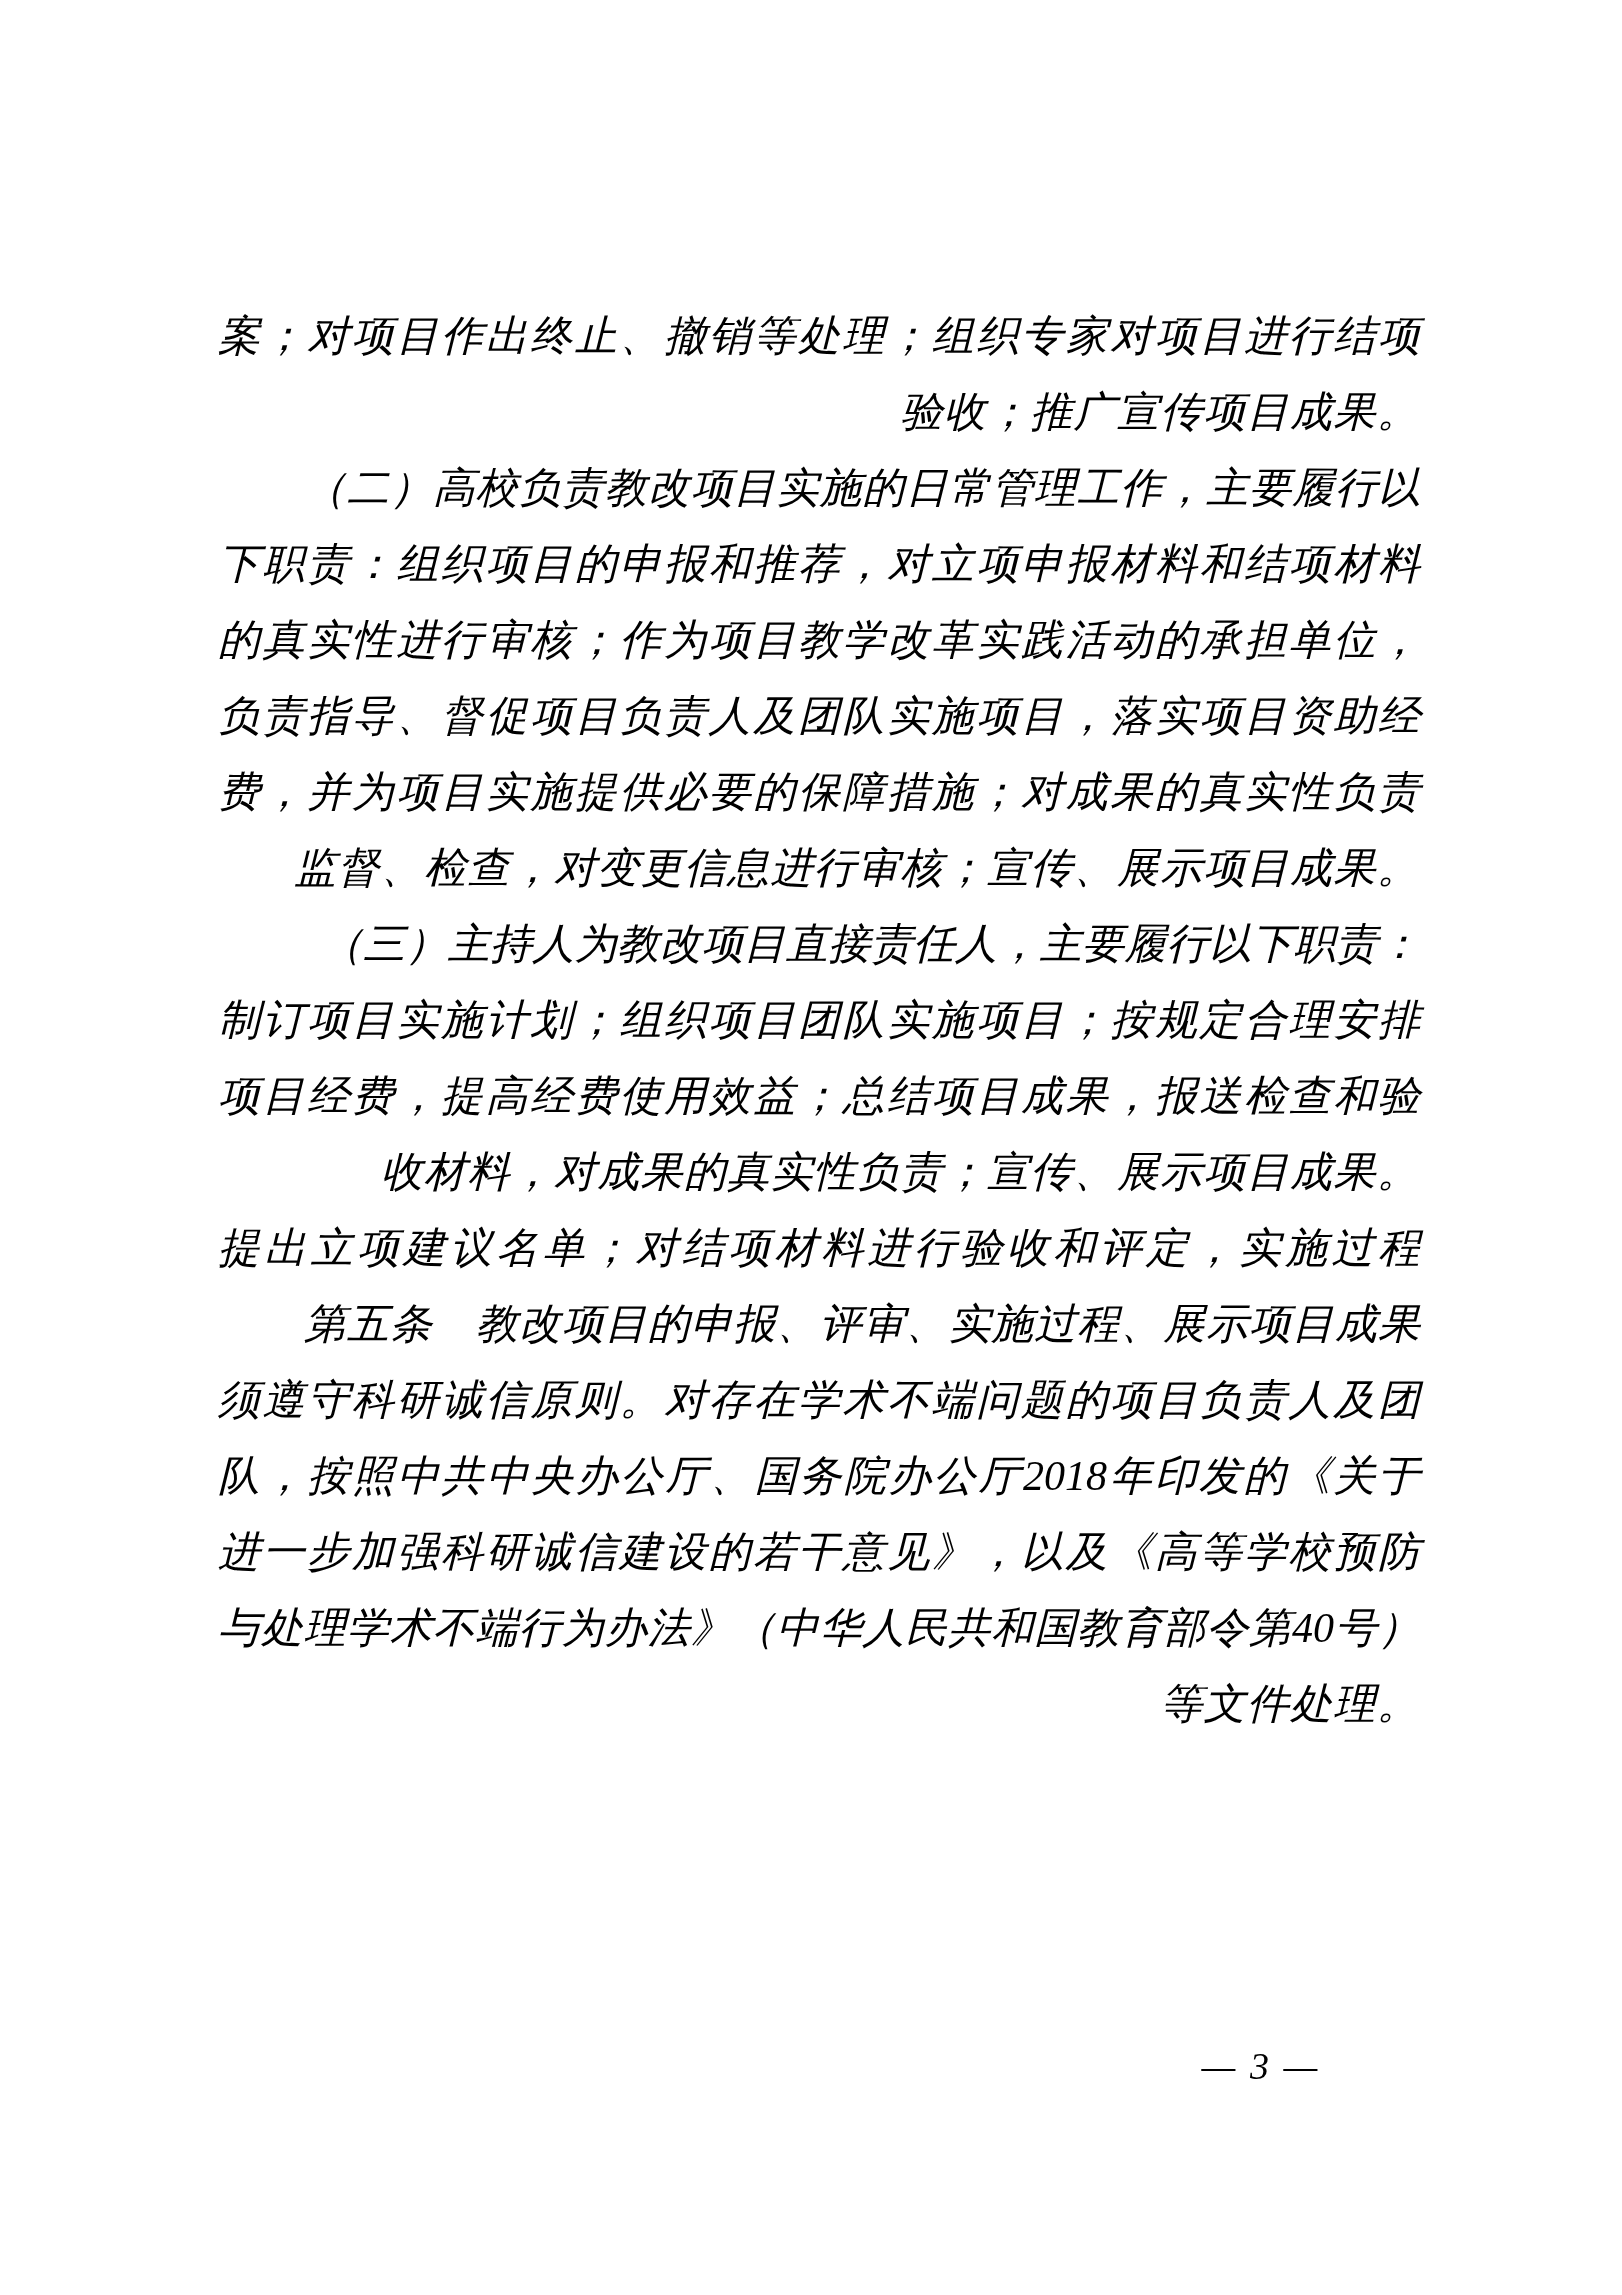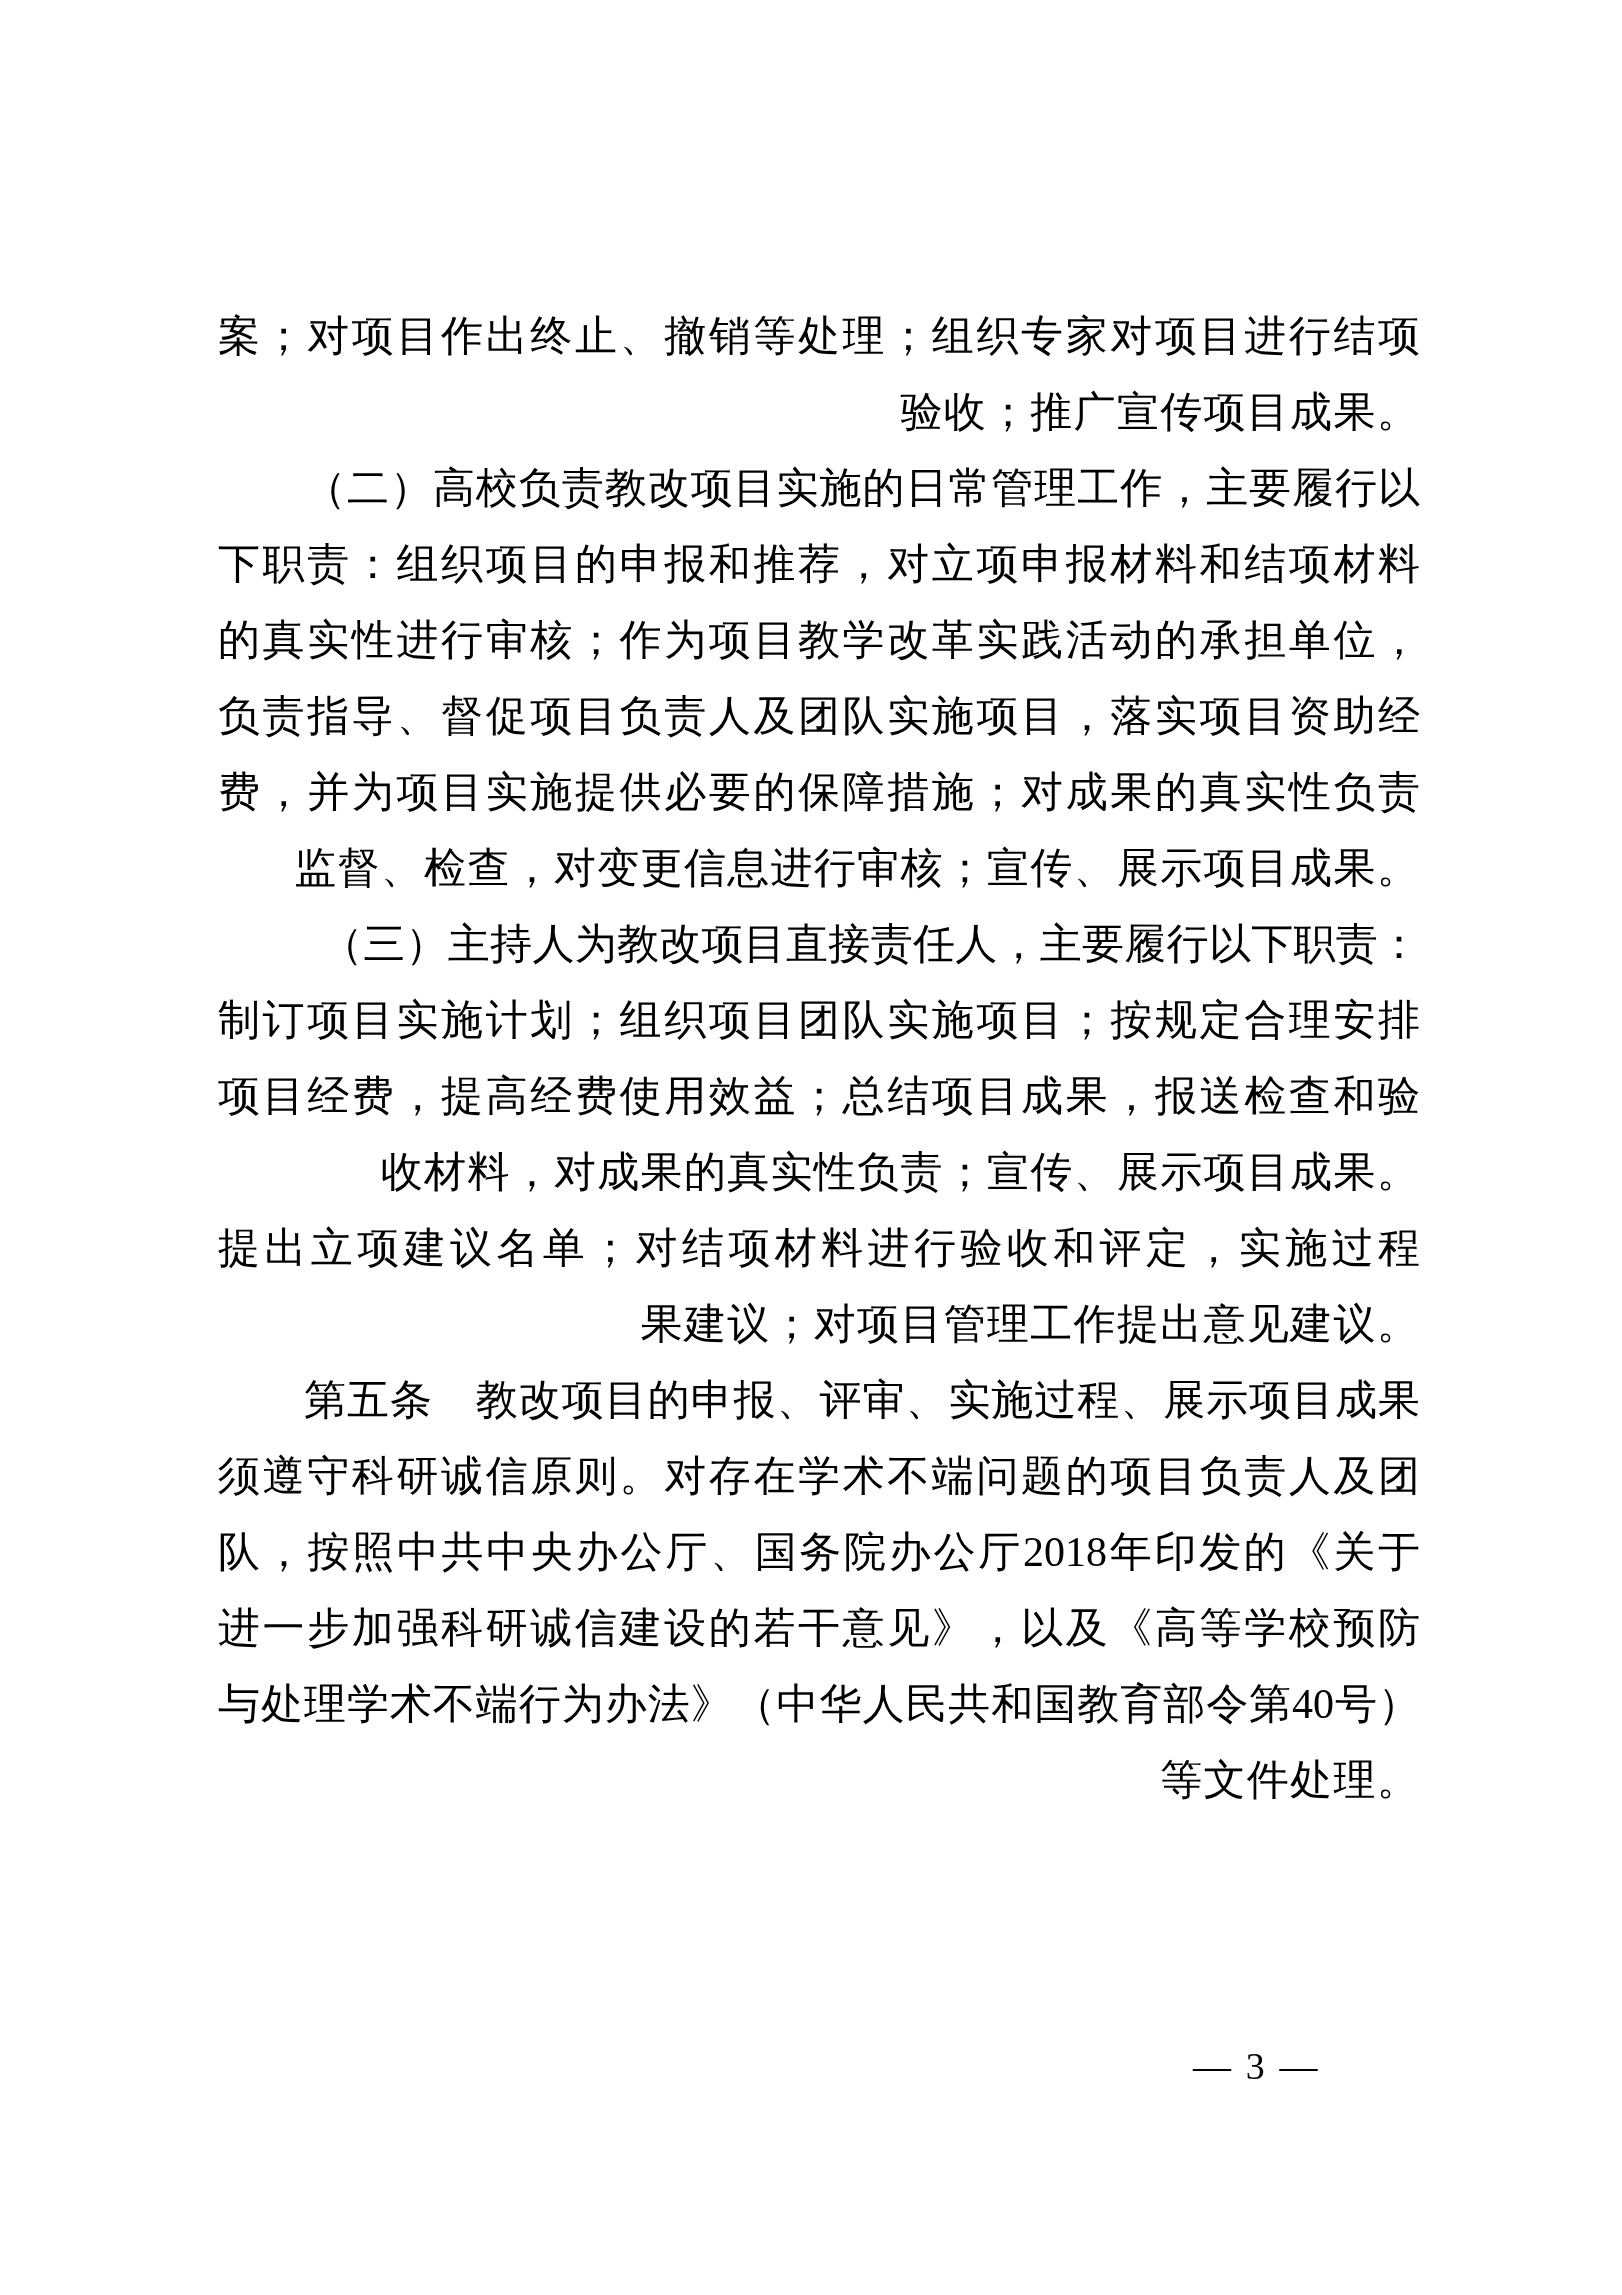--- a/index.html
+++ b/index.html
@@ -8,20 +8,21 @@
     background: #ffffff;
   }
   .page {
     position: relative;
     width: 1550px;
     height: 2295px;
     background: #ffffff;
     overflow: hidden;
     font-family: "Liberation Serif", "DejaVu Serif", serif;
     color: #000000;
+    font-style: italic;
   }
   .textblock {
     position: absolute;
     left: 218px;
     top: 298px;
     width: 1202px;
   }
   .line {
     height: 76px;
     line-height: 76px;
@@ -63,21 +64,20 @@
     <div class="line full">下职责：组织项目的申报和推荐，对立项申报材料和结项材料</div>
     <div class="line full">的真实性进行审核；作为项目教学改革实践活动的承担单位，</div>
     <div class="line full">负责指导、督促项目负责人及团队实施项目，落实项目资助经</div>
     <div class="line full">费，并为项目实施提供必要的保障措施；对成果的真实性负责</div>
     <div class="line">监督、检查，对变更信息进行审核；宣传、展示项目成果。</div>
     <div class="line full indent-lg">（三）主持人为教改项目直接责任人，主要履行以下职责：</div>
     <div class="line full">制订项目实施计划；组织项目团队实施项目；按规定合理安排</div>
     <div class="line full">项目经费，提高经费使用效益；总结项目成果，报送检查和验</div>
     <div class="line">收材料，对成果的真实性负责；宣传、展示项目成果。</div>
     <div class="line full">提出立项建议名单；对结项材料进行验收和评定，实施过程</div>
-    <div class="line">果建议；对项目管理工作提出意见建议。</div>
     <div class="line full indent">第五条　教改项目的申报、评审、实施过程、展示项目成果</div>
     <div class="line full">须遵守科研诚信原则。对存在学术不端问题的项目负责人及团</div>
     <div class="line full">队，按照中共中央办公厅、国务院办公厅2018年印发的《关于</div>
     <div class="line full">进一步加强科研诚信建设的若干意见》，以及《高等学校预防</div>
     <div class="line full">与处理学术不端行为办法》（中华人民共和国教育部令第40号）</div>
     <div class="line">等文件处理。</div>
   </div>
   <div class="page-number">— 3 —</div>
 </div>
 

